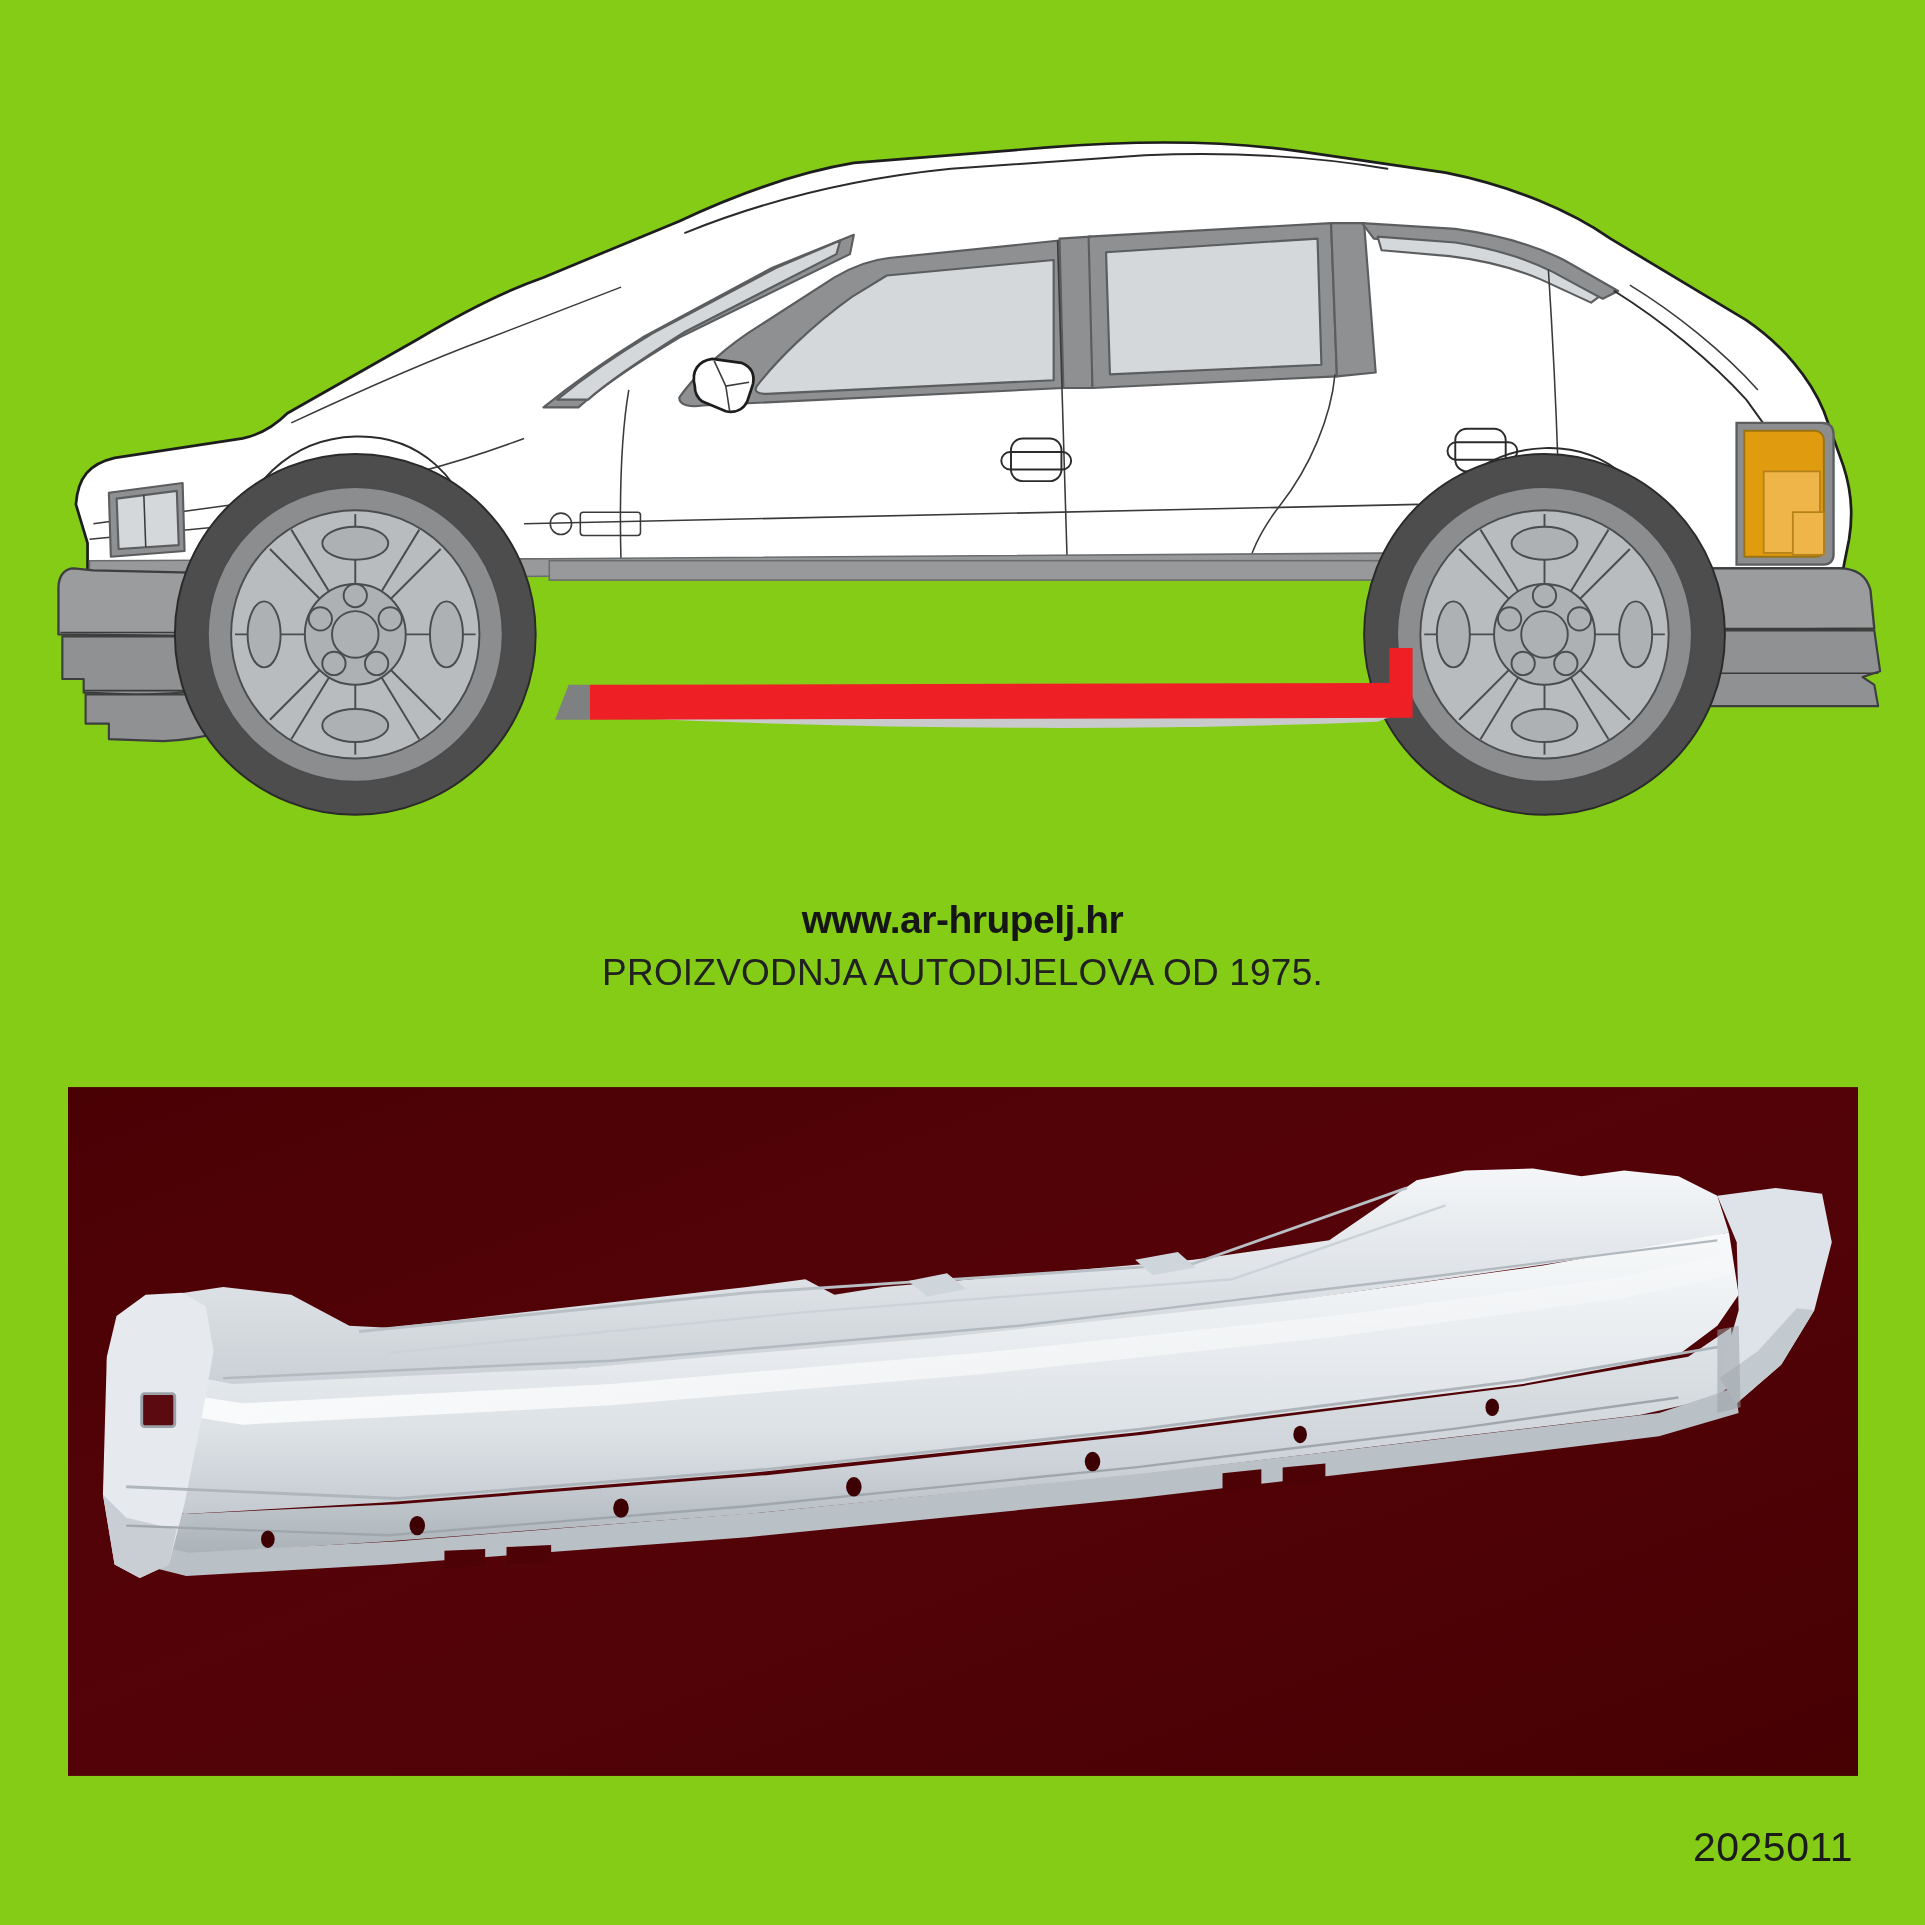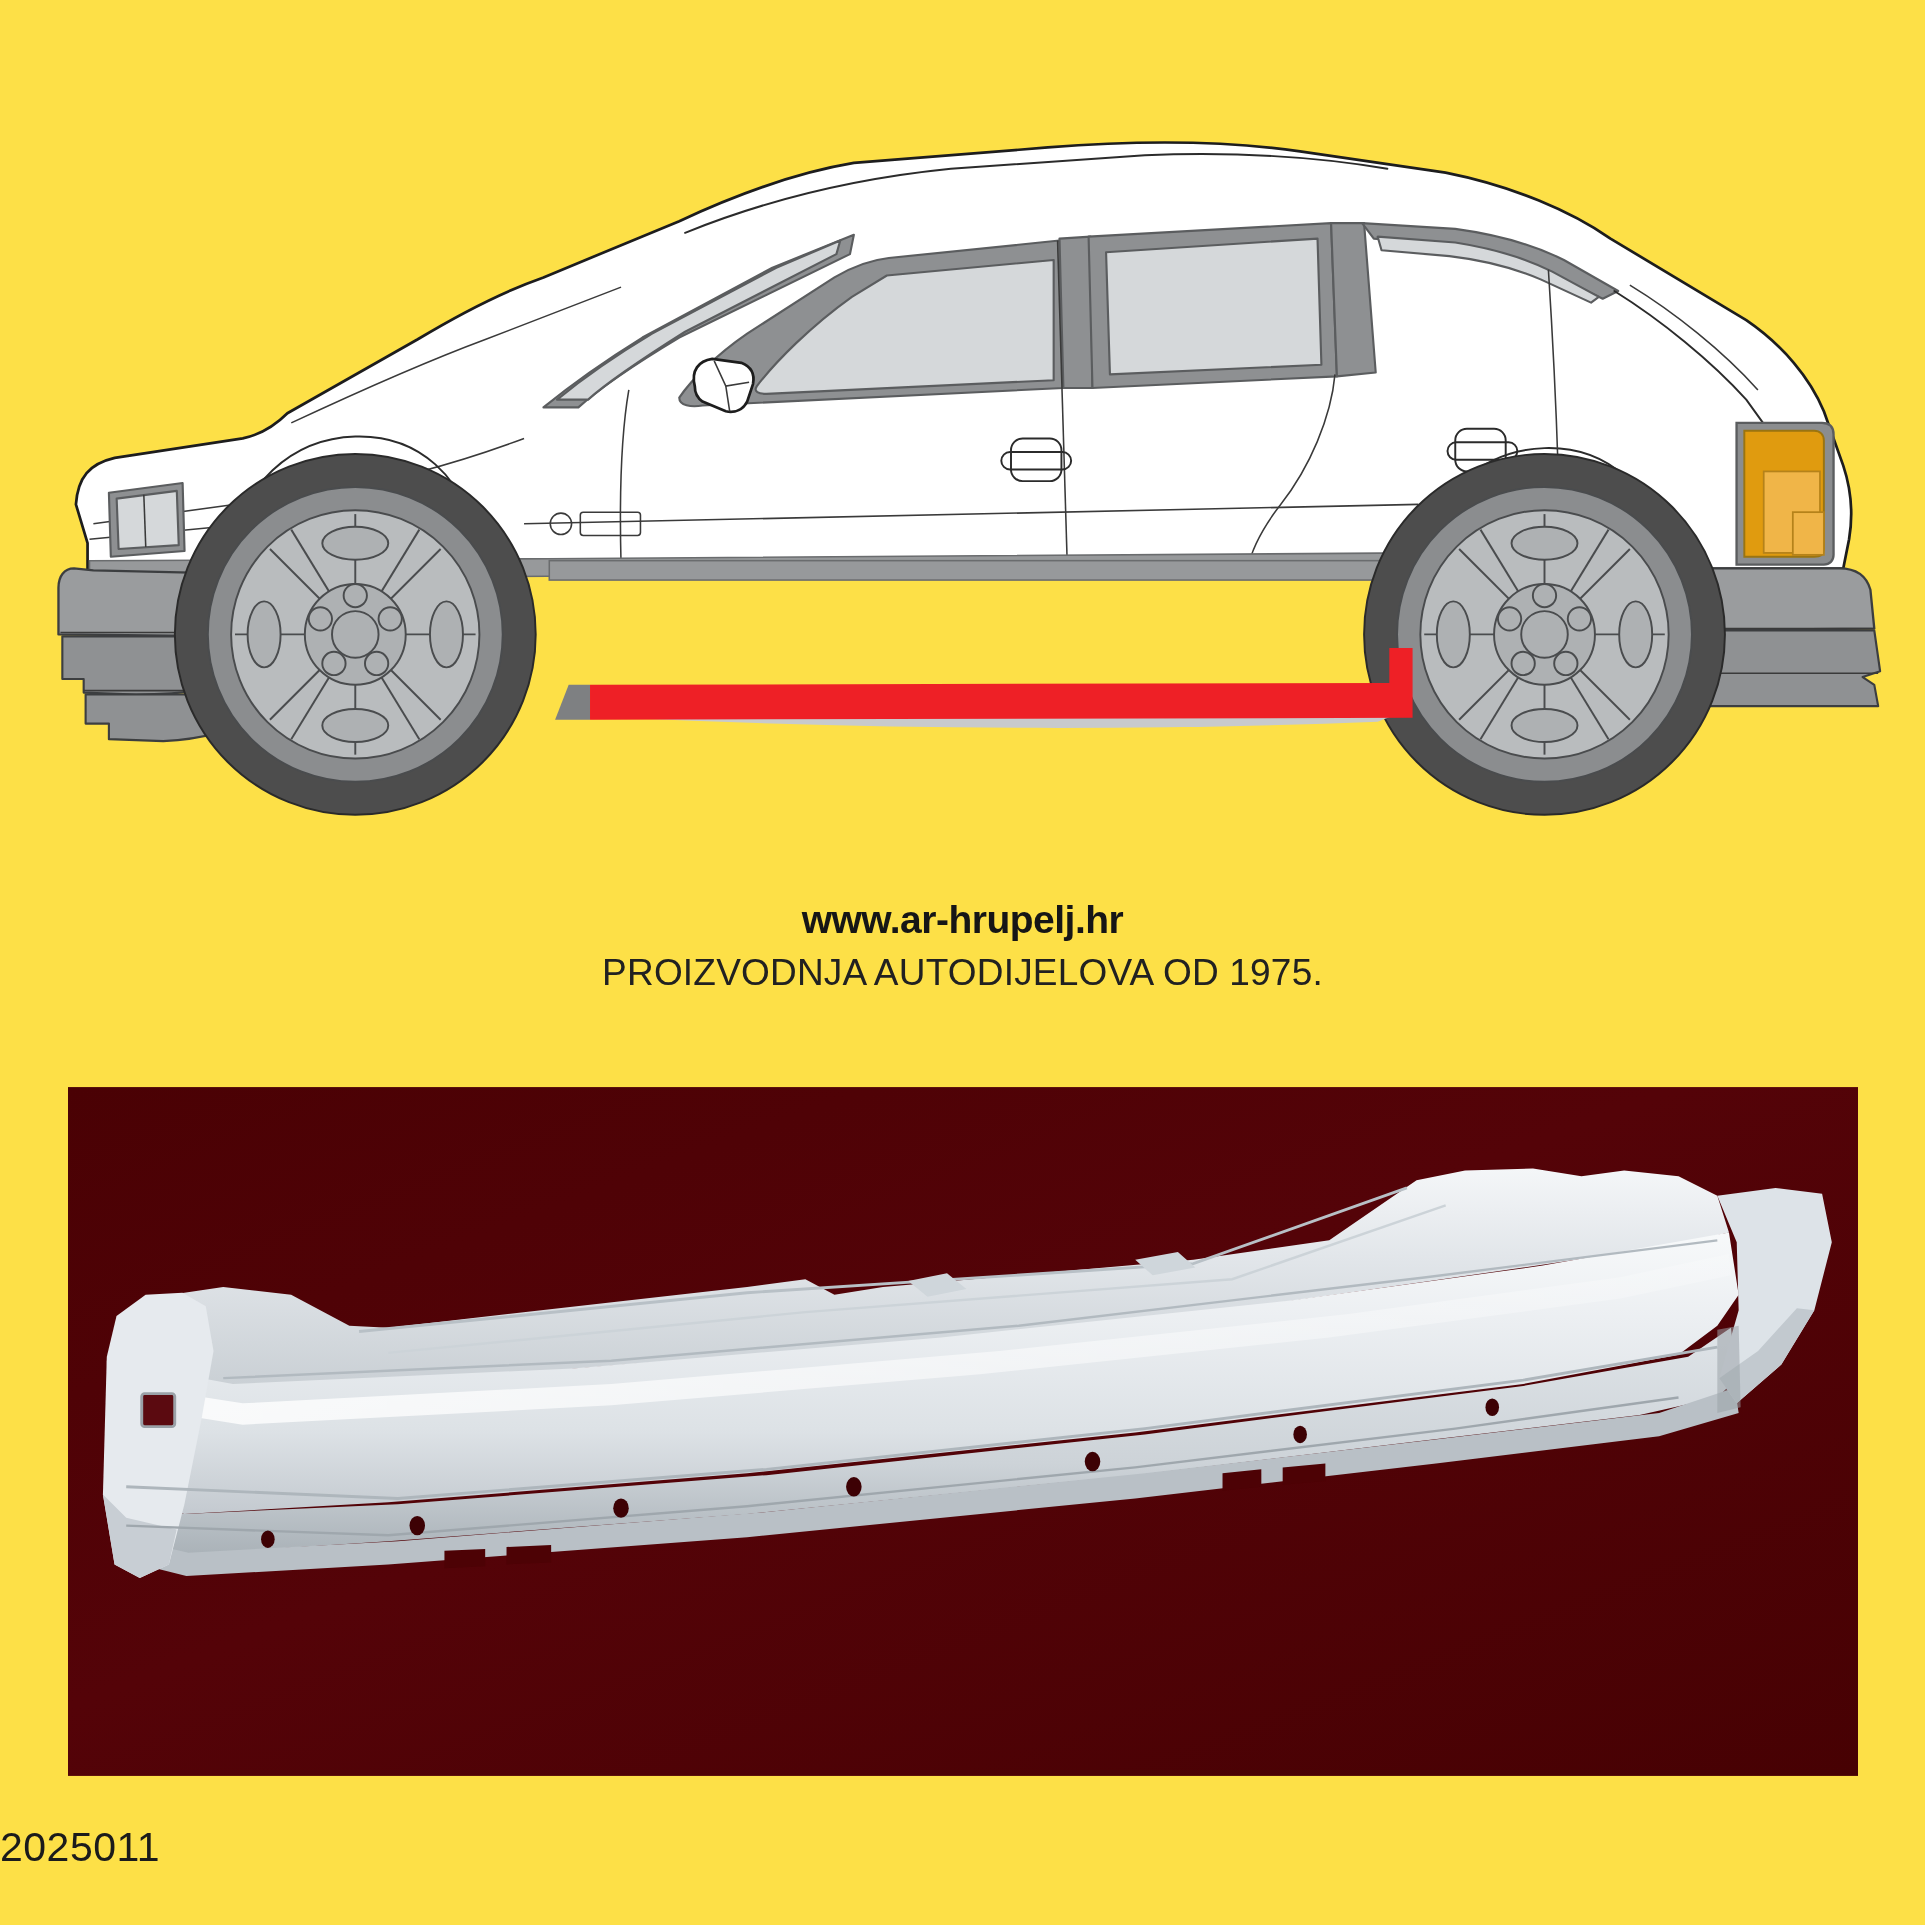--- a/index.html
+++ b/index.html
@@ -3,21 +3,21 @@
 <meta charset="utf-8">
 <style>
   html,body{margin:0;padding:0;background:#ffffff;}
   body{
     width:1925px;height:1925px;
     font-family:"Liberation Sans", sans-serif;
     color:#1a1a1a;
     position:relative;
     overflow:hidden;
   }
-  #root{position:relative;width:1925px;height:1925px;background:#fde047;}
+  #root{position:relative;width:1925px;height:1925px;background:#84cc16;}
 
   
   .diagram-wrap{position:absolute;left:0;top:0;width:1925px;height:873px;}
   .diagram-svg{display:block;width:1925px;height:873px;}
 
   
   .caption{
     position:absolute;left:0;top:898px;width:1925px;
     text-align:center;
   }
@@ -34,20 +34,21 @@
   .photo-panel{
     position:absolute;left:68px;top:1087px;
     width:1790px;height:689px;
     overflow:hidden;
   }
   .photo-svg{display:block;width:1790px;height:689px;}
 
   
   .partno{
     position:absolute;left:0;top:1824px;width:1853px;
+    text-align:right;
     font-size:41px;font-weight:400;letter-spacing:0.5px;color:#1b1b1b;
   }
 </style>
 </head>
 <body>
 
 <div id="root">
 
   <div class="diagram-wrap">
     <svg class="diagram-svg" viewBox="0 0 1984 900" xmlns="http://www.w3.org/2000/svg">

